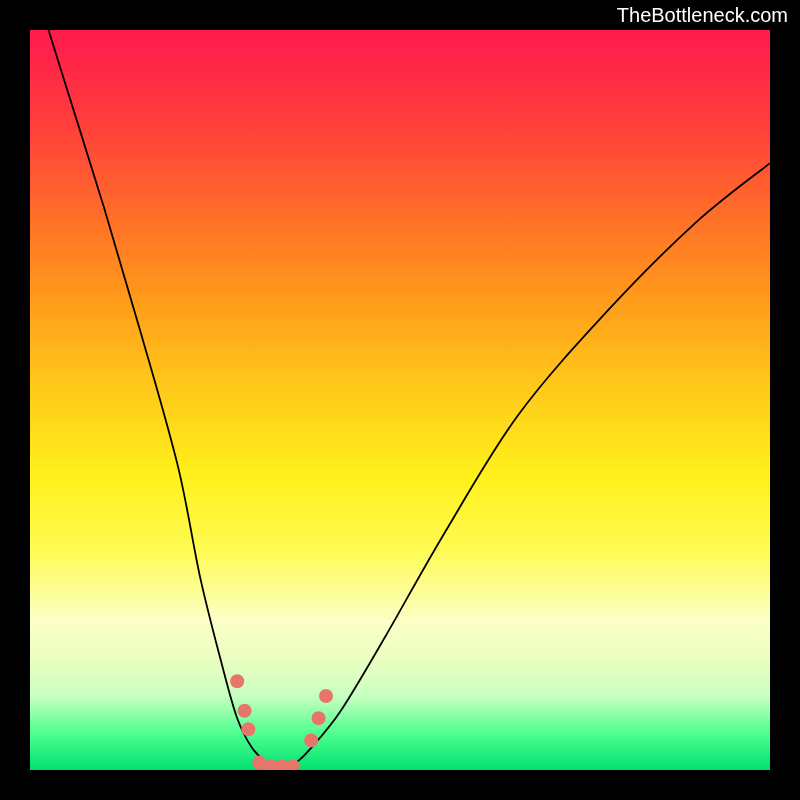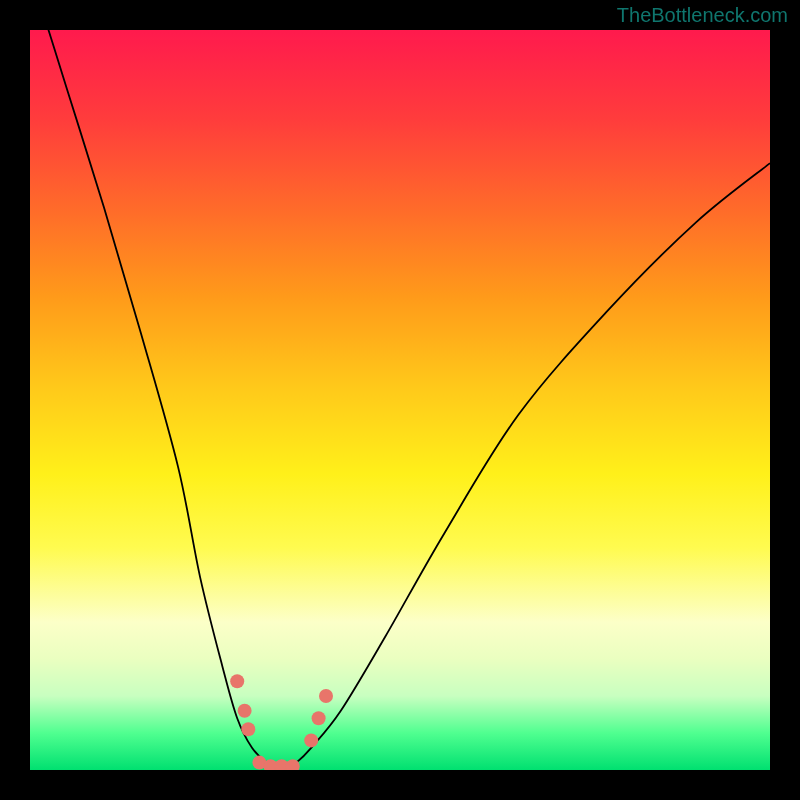--- a/index.html
+++ b/index.html
@@ -8,21 +8,21 @@
     width: 800px;
     height: 800px;
     background: #000;
     position: relative;
     font-family: Arial, sans-serif;
   }
   .watermark {
     position: absolute;
     top: 4px;
     right: 12px;
-    color: #0f766e;
+    color: #ffffff;
     font-size: 20px;
     z-index: 10;
   }
   .plot-area {
     position: absolute;
     left: 30px;
     top: 30px;
     width: 740px;
     height: 740px;
     overflow: hidden;

